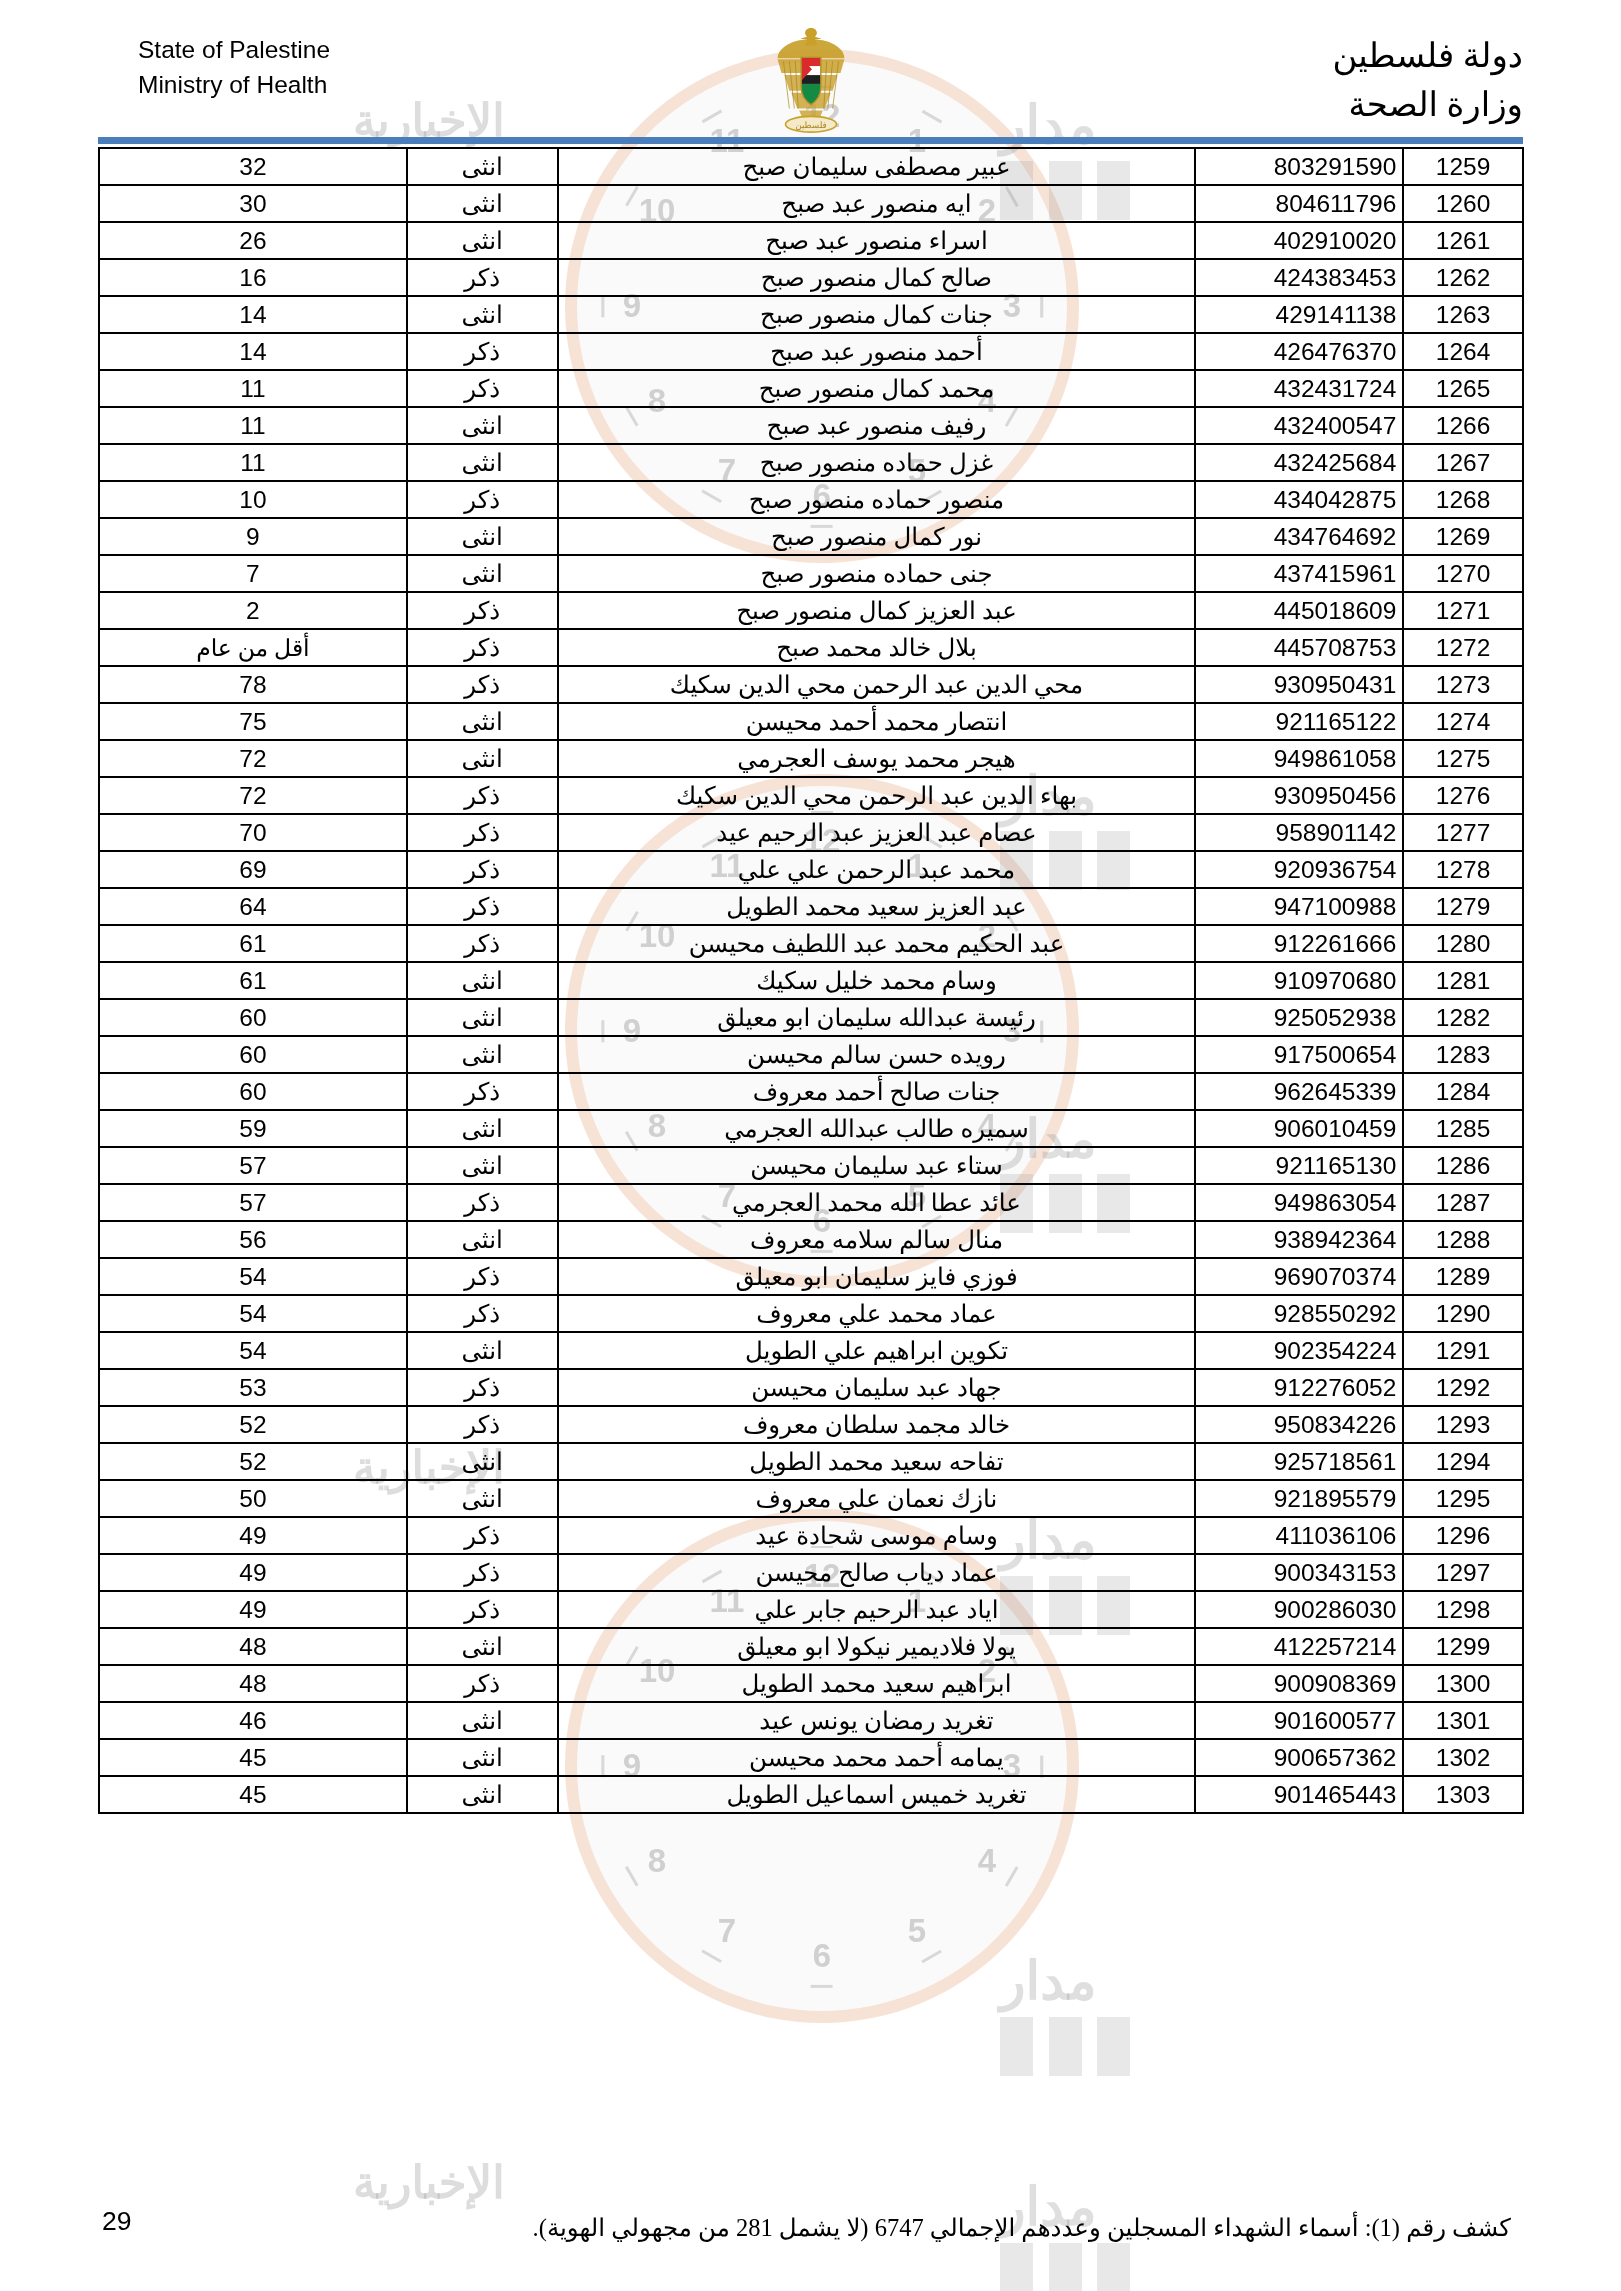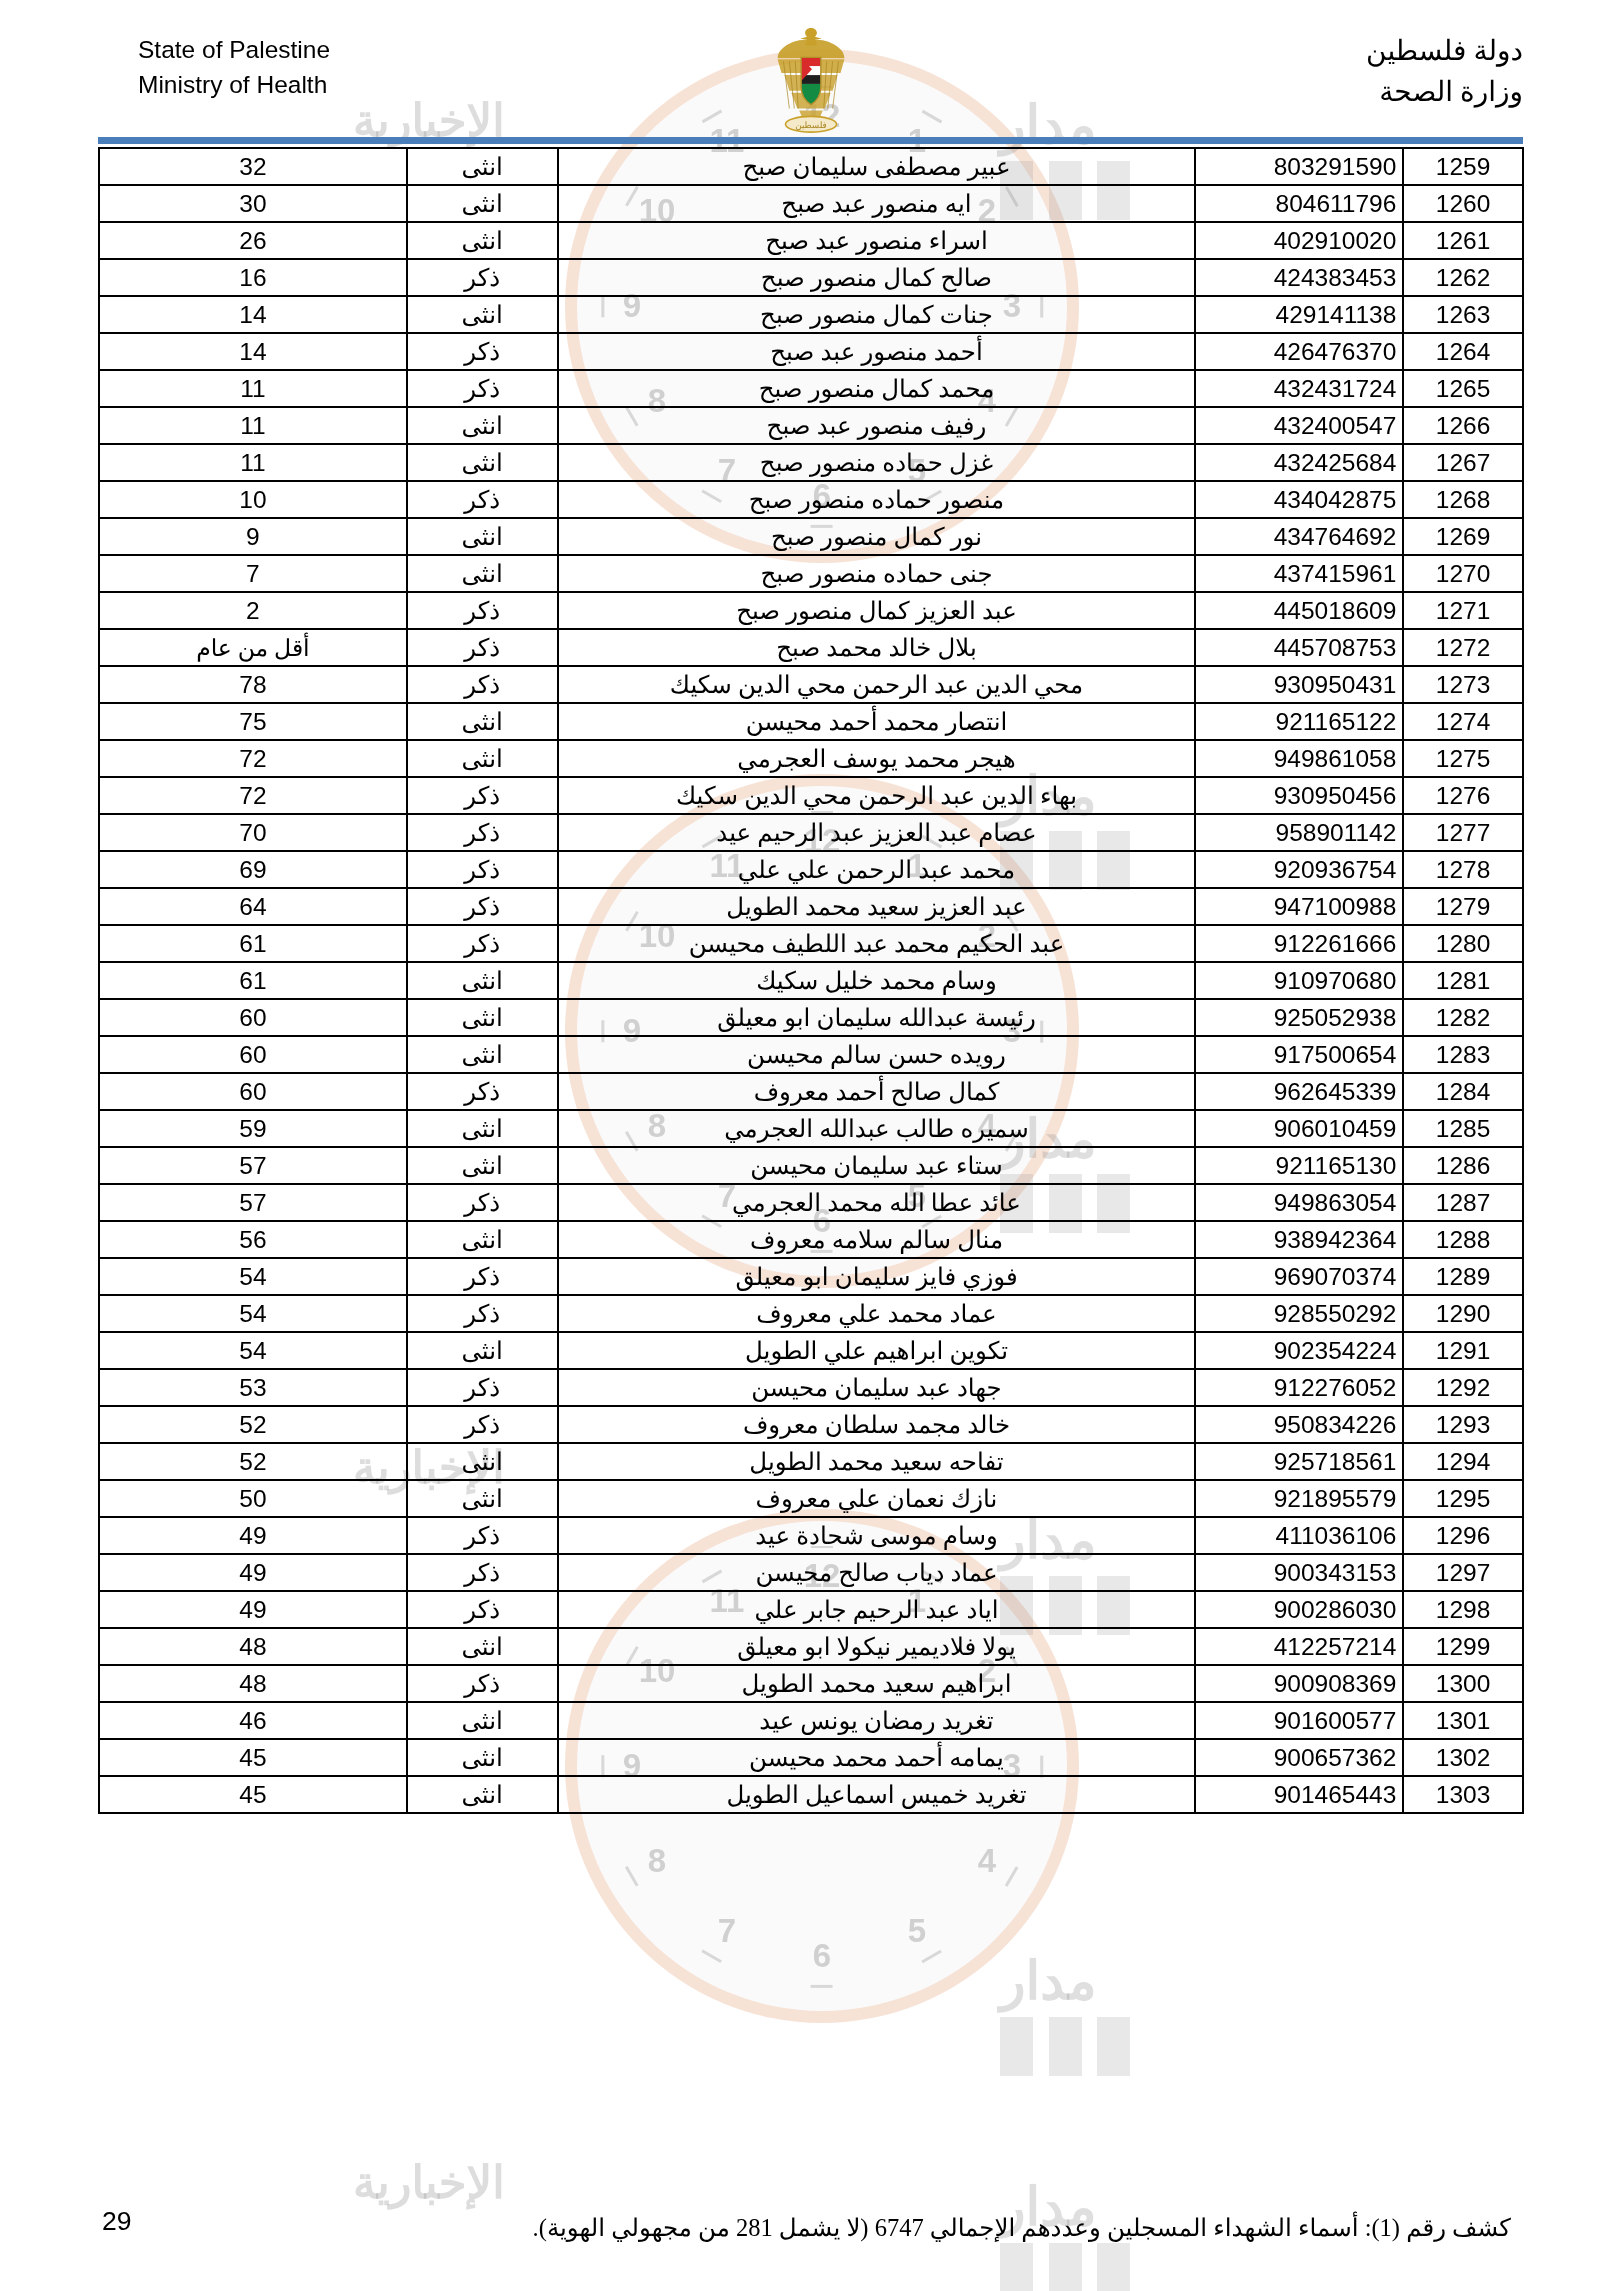--- a/index.html
+++ b/index.html
@@ -103,21 +103,21 @@
     color: #000;
     margin-left: 44px;
   }
   .hdr-right {
     position: absolute;
     right: 98px;
     top: 31px;
     direction: rtl;
     text-align: right;
     font-family: "Liberation Serif", serif;
-    font-size: 28px;
+    font-size: 34px;
     line-height: 1.45;
     color: #000;
   }
 
   
   .crest {
     position: absolute;
     left: 50%;
     top: 21.6px;
     transform: translateX(-50%);
@@ -582,21 +582,21 @@
           <tr>
             <td class="c-seq">1283</td>
             <td class="c-id">917500654</td>
             <td class="c-name">رويده حسن سالم محيسن</td>
             <td class="c-gender">انثى</td>
             <td class="c-age">60</td>
           </tr>
           <tr>
             <td class="c-seq">1284</td>
             <td class="c-id">962645339</td>
-            <td class="c-name">كمال صالح أحمد معروف</td>
+            <td class="c-name">جنات صالح أحمد معروف</td>
             <td class="c-gender">ذكر</td>
             <td class="c-age">60</td>
           </tr>
           <tr>
             <td class="c-seq">1285</td>
             <td class="c-id">906010459</td>
             <td class="c-name">سميره طالب عبدالله العجرمي</td>
             <td class="c-gender">انثى</td>
             <td class="c-age">59</td>
           </tr>

